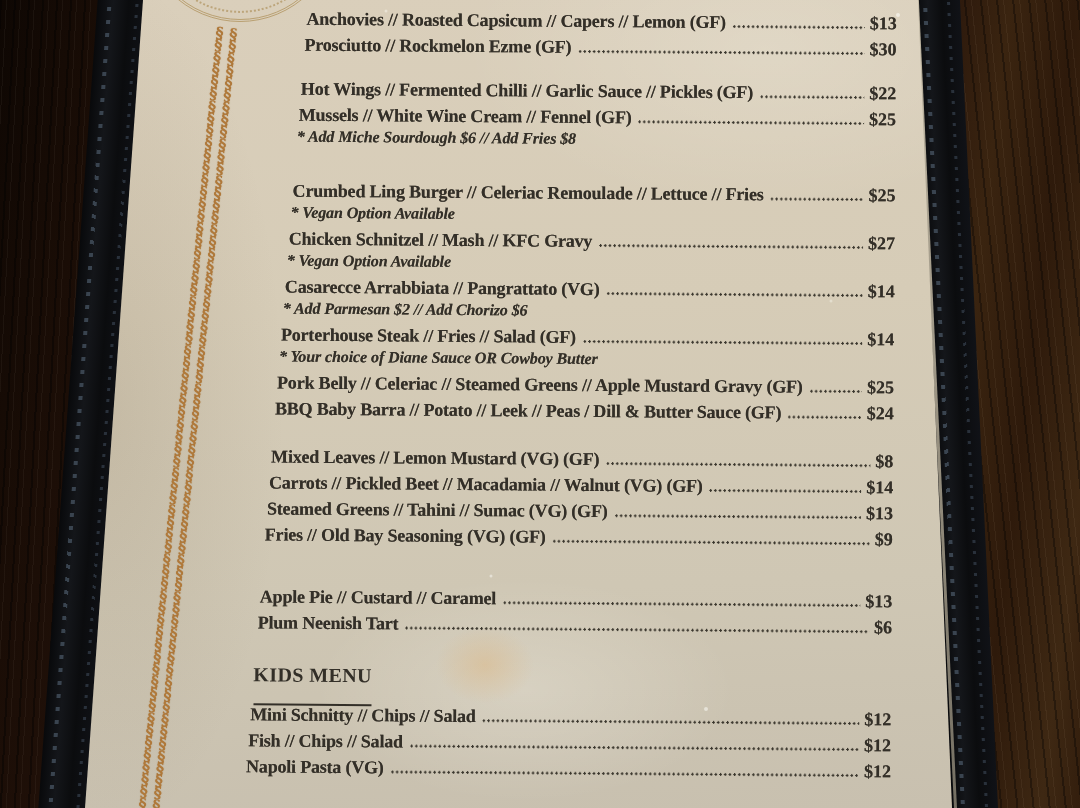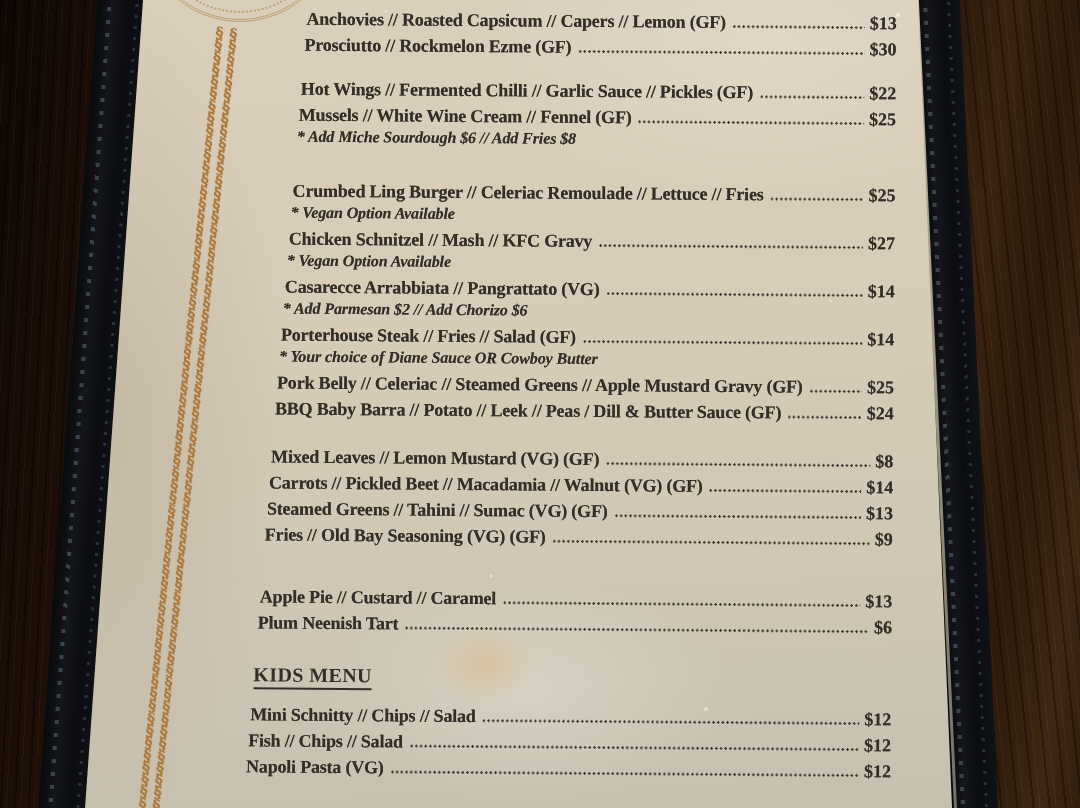--- a/index.html
+++ b/index.html
@@ -63,21 +63,21 @@
       padding-bottom:2px;text-shadow:0 0 .5px rgba(52,46,36,.7);}
   .dots{flex:1;height:3px;margin:0 5px 7px 7px;background-repeat:repeat-x;
       background-image:radial-gradient(circle at 1.5px 1.5px,#3a362d 1.05px,transparent 1.4px);
       background-size:4.7px 3px;}
   .pr{font-size:18px;font-weight:700;padding-bottom:2px;white-space:nowrap;
       text-shadow:0 0 .5px rgba(52,46,36,.7);}
   .note{height:22px;font-size:16px;font-style:italic;font-weight:700;
       letter-spacing:-0.1px;text-shadow:0 0 .5px rgba(52,46,36,.7);}
   .heading{height:28px;margin-bottom:10px;}
   .hd-inner{display:inline-block;font-size:20px;font-weight:700;letter-spacing:.4px;
-      border-bottom:2px solid #332f28;padding-bottom:1px;}
+      border-bottom:2px solid #332f28;padding-bottom:17px;}
   .footer-legend{margin-top:24px;height:26px;font-size:18px;font-weight:600;
       padding-left:175px;white-space:nowrap;}
 
   
   .specks{position:absolute;left:0;top:0;width:2px;height:2px;border-radius:50%;z-index:5;
     background:transparent;box-shadow:
       812px 14px 0 1px rgba(255,255,252,.55), 620px 708px 0 1px rgba(255,255,252,.5),
       405px 575px 0 .5px rgba(255,255,252,.45), 745px 300px 0 .5px rgba(255,255,250,.35),
       1050px 438px 0 1px rgba(255,255,250,.6), 300px 10px 0 .5px rgba(255,255,250,.4);}
 </style>

